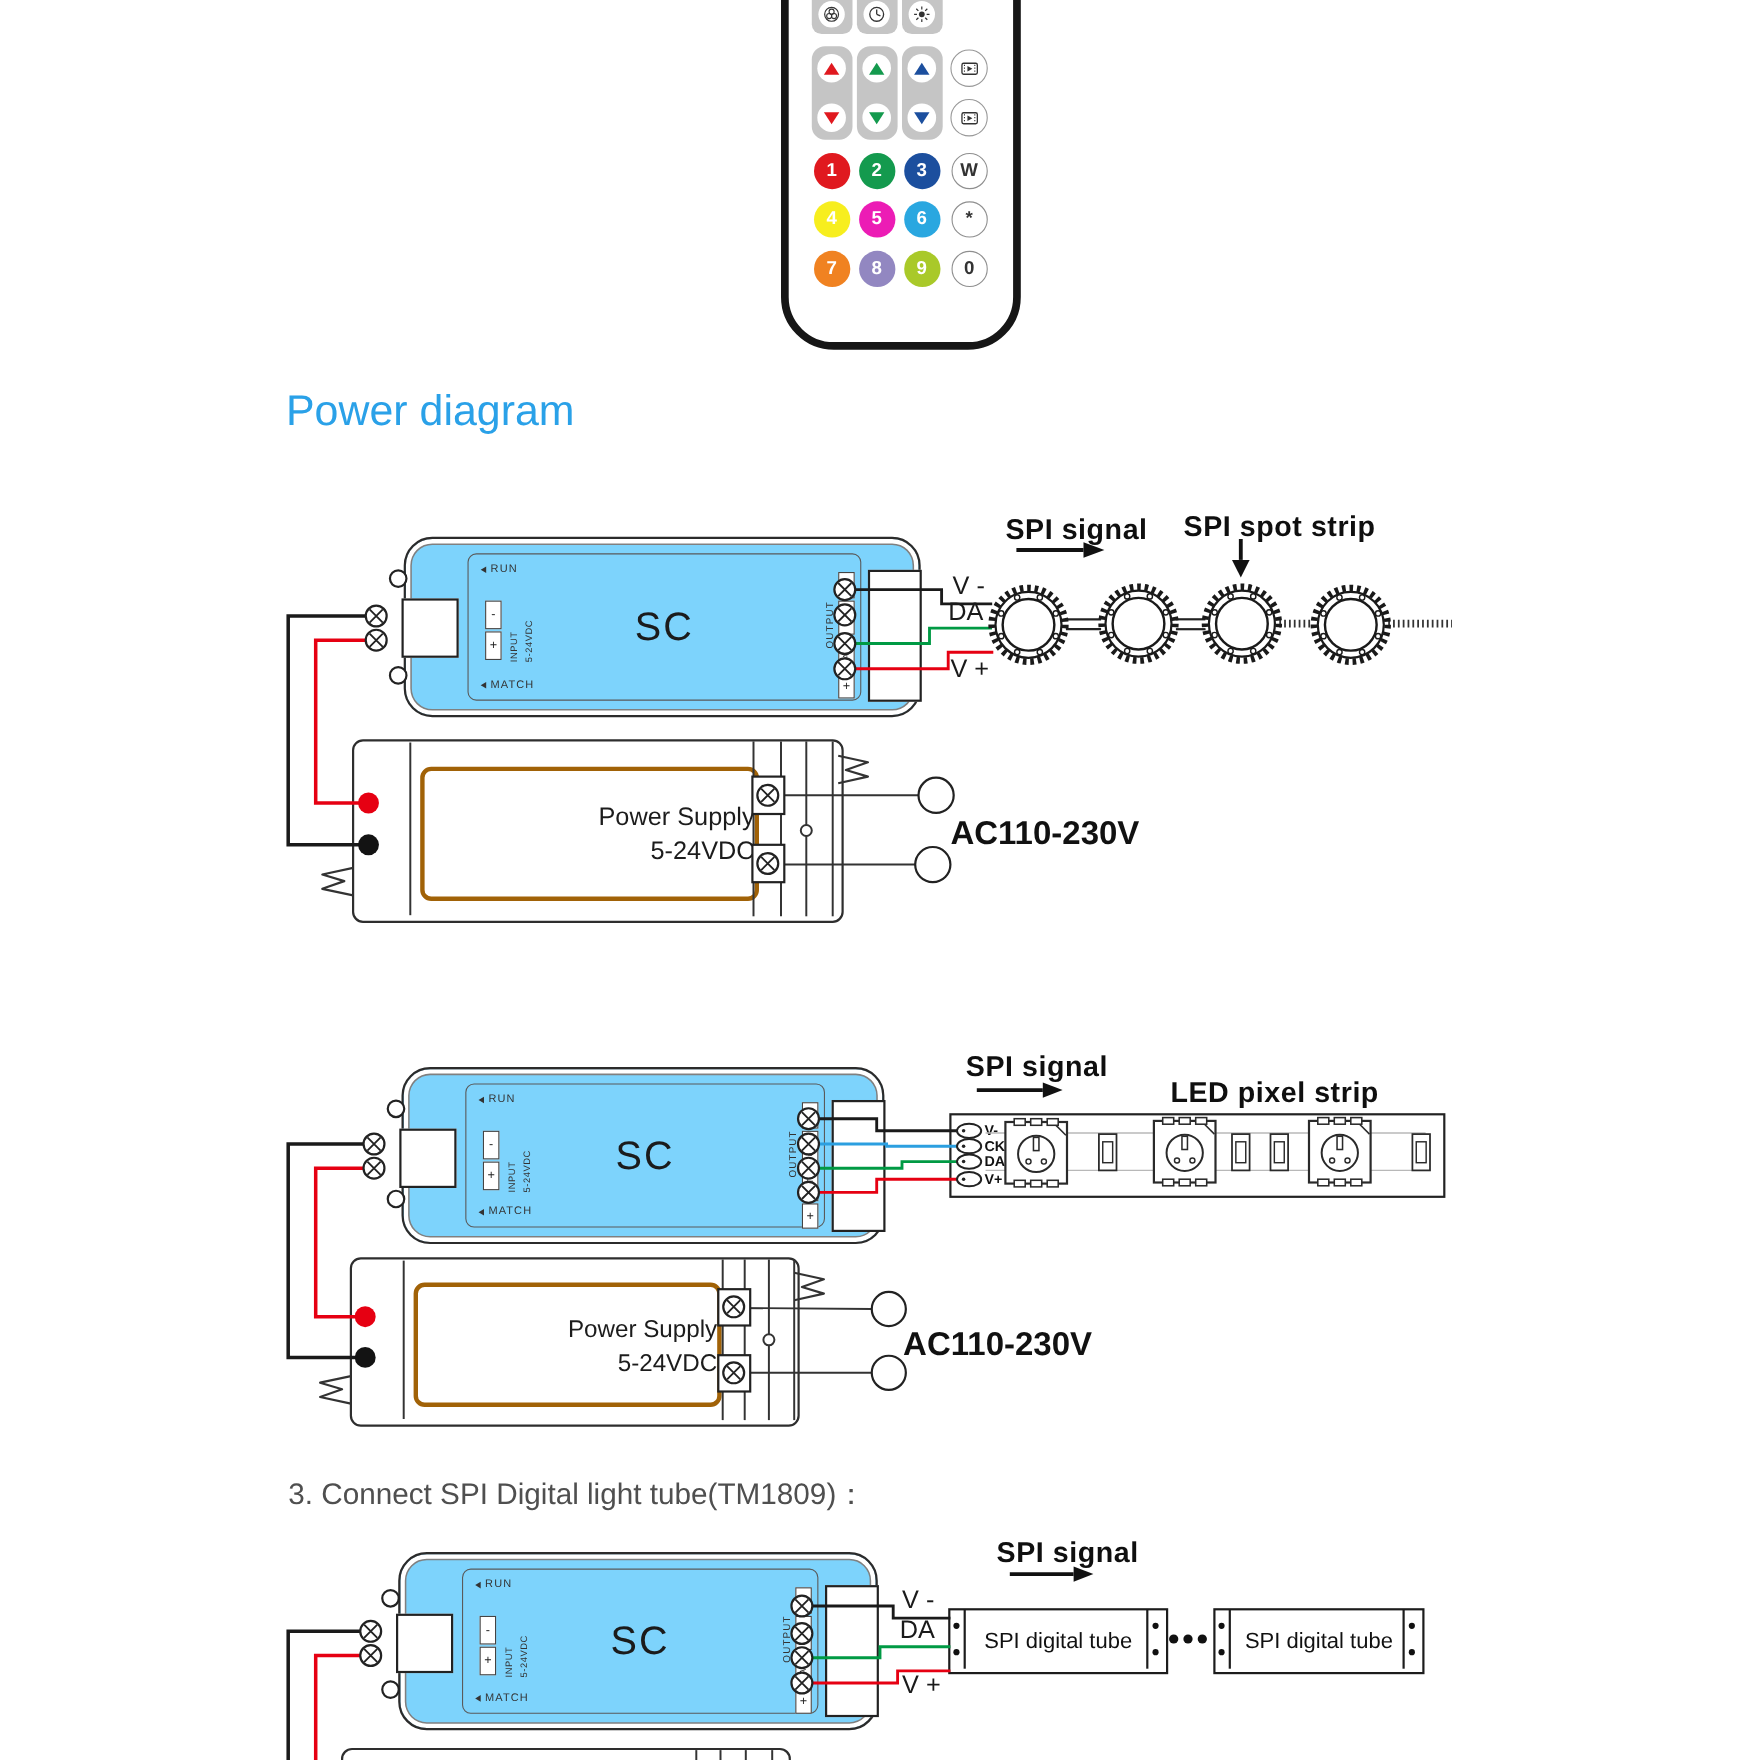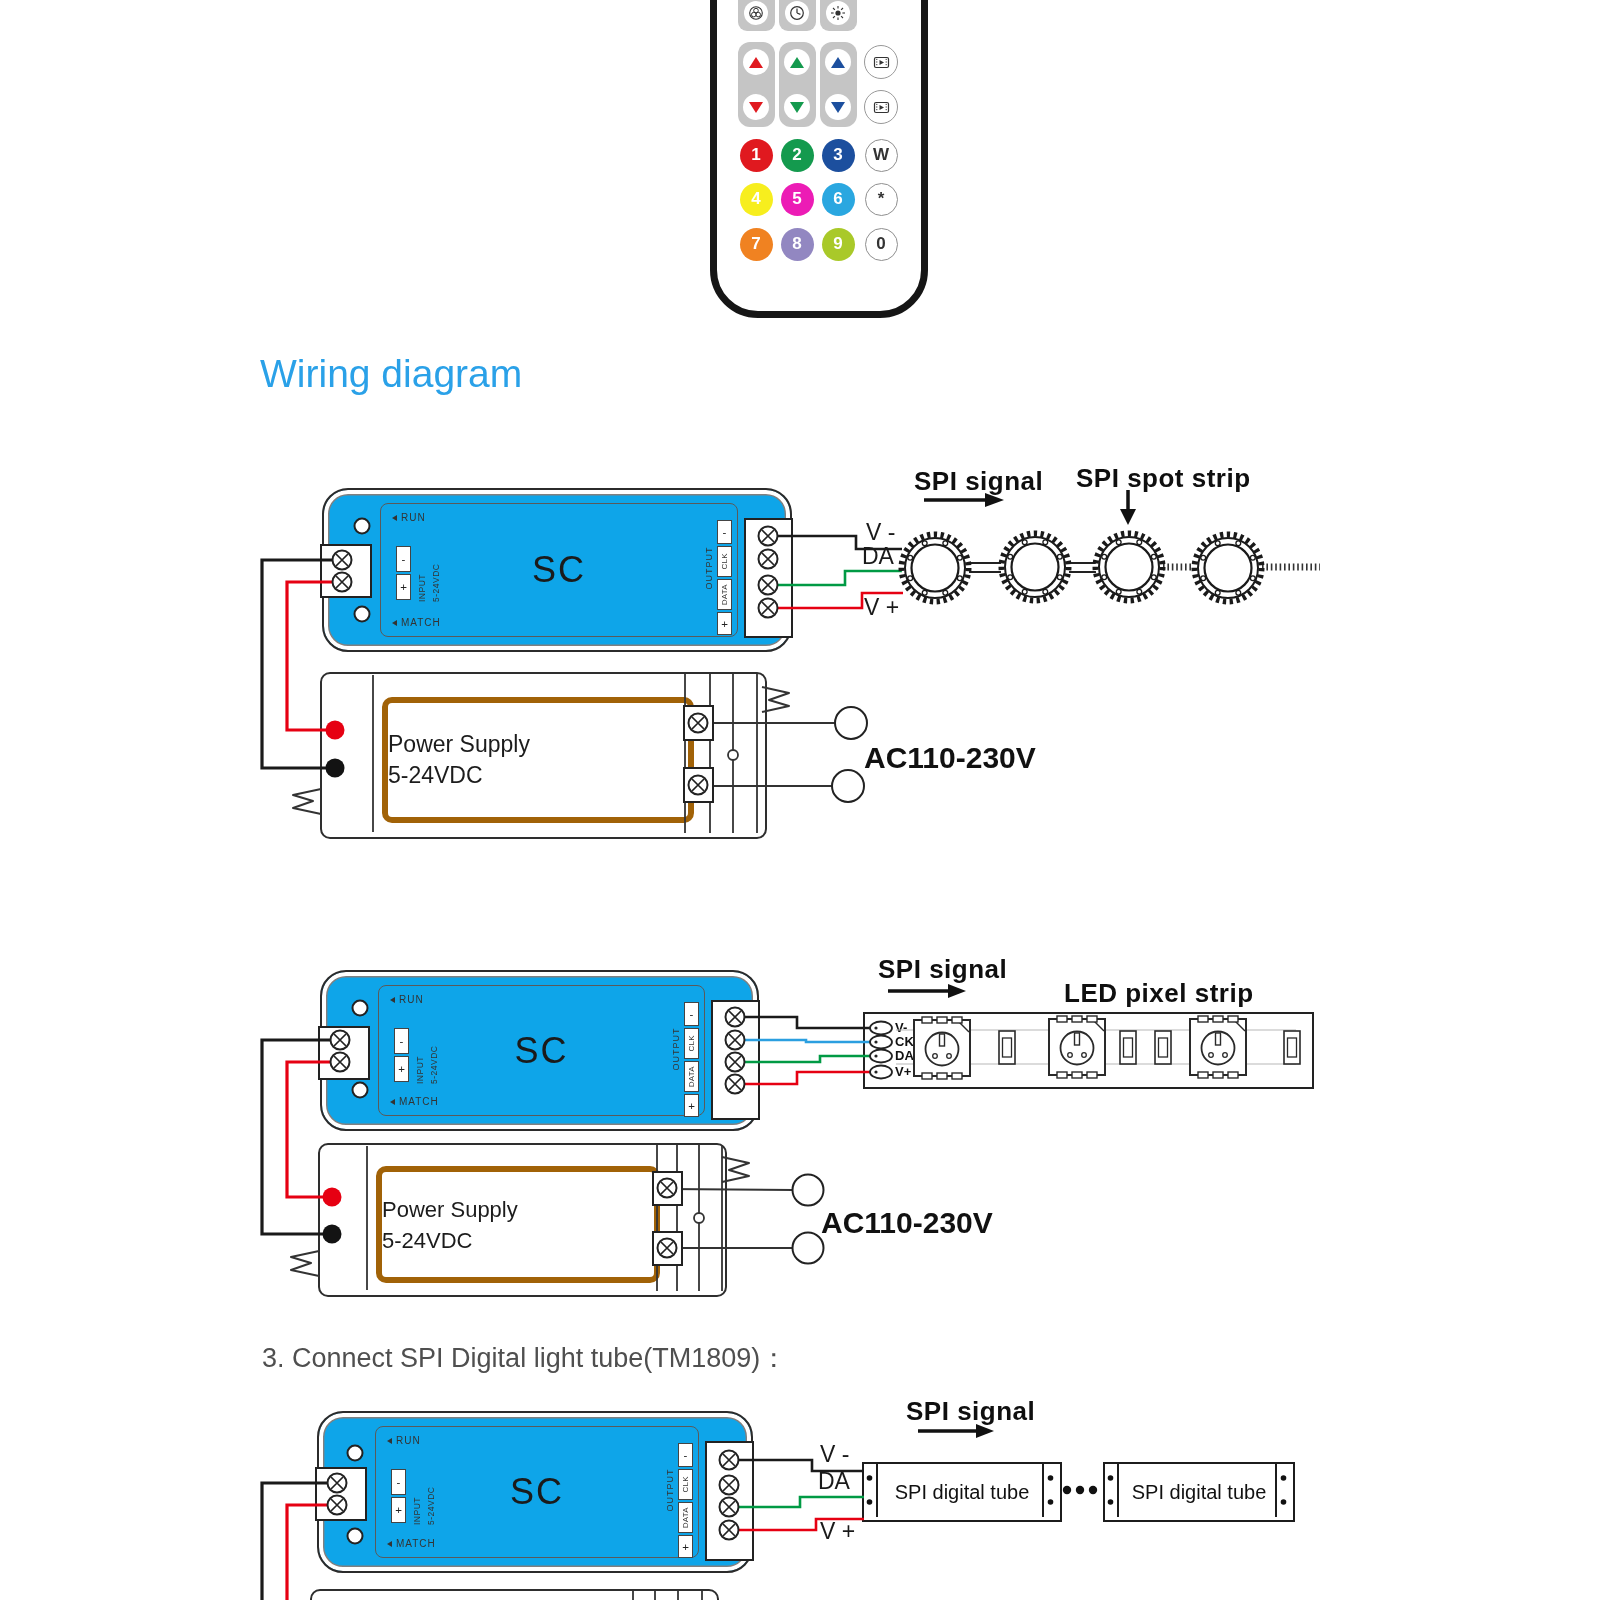--- a/index.html
+++ b/index.html
@@ -20,22 +20,22 @@
   .tri-up{width:0;height:0;border-left:7px solid transparent;border-right:7px solid transparent;border-bottom:11px solid #333;}
   .tri-dn{width:0;height:0;border-left:7px solid transparent;border-right:7px solid transparent;border-top:11px solid #333;}
   .c-red{border-bottom-color:#e0191f;border-top-color:#e0191f;}
   .c-grn{border-bottom-color:#149a4e;border-top-color:#149a4e;}
   .c-blu{border-bottom-color:#1c4f9e;border-top-color:#1c4f9e;}
   .nkey{position:absolute;width:33px;height:33px;border-radius:50%;display:flex;align-items:center;
         justify-content:center;font-size:17px;font-weight:bold;box-sizing:border-box;}
   .nkey.plain{border:1.5px solid #8f8f8f;}
 
   
-  .sc{position:absolute;border:2.5px solid #2b2b2b;border-radius:26px;background:#0ea5e9;
-      box-shadow:inset 0 0 0 4px #fff, inset 0 0 0 5.4px #808080;}
+  .sc{position:absolute;border:2.5px solid #2b2b2b;border-radius:26px;background:#7dd3fc;
+      box-shadow:inset 0 0 0 4px #fff, inset 0 0 0 5.4px #808080;margin-left:45px;}
   .scin{position:absolute;left:56px;right:52px;top:13px;bottom:13px;border:1.6px solid #5a5a5a;border-radius:8px;}
   .lblock{position:absolute;left:-4px;top:54px;width:48px;height:50px;background:#fff;border:2.2px solid #222;}
   .rblock{position:absolute;right:-3px;top:28px;width:45px;height:116px;background:#fff;border:2.2px solid #222;}
   .run,.match{position:absolute;left:68px;font-size:10px;letter-spacing:1px;color:#333;display:flex;align-items:center;gap:4px;}
   .run{top:22px;} .match{bottom:22px;}
   .tri{width:0;height:0;border-top:3.5px solid transparent;border-bottom:3.5px solid transparent;border-right:5.5px solid #333;}
   .tbox{position:absolute;width:15px;border:1.5px solid #444;background:#fff;display:flex;align-items:center;
         justify-content:center;font-size:11.5px;color:#222;box-sizing:border-box;}
   .inminus{left:72px;top:56px;height:26px;} .inplus{left:72px;top:84px;height:26px;}
   .vin{position:absolute;left:92px;top:54px;height:58px;display:flex;gap:1px;}
@@ -44,22 +44,22 @@
           font-size:36px;letter-spacing:2px;color:#1b1b1b;}
   .outlbl{position:absolute;right:58px;top:50%;width:46px;margin-top:-7px;transform:rotate(-90deg);
           font-size:9px;letter-spacing:1px;color:#333;text-align:center;}
   .obox{position:absolute;right:58px;width:15px;border:1.5px solid #444;background:#fff;display:flex;
         align-items:center;justify-content:center;font-size:11.5px;color:#222;box-sizing:border-box;}
   .ominus{top:30px;height:24px;} .oclk{top:56px;height:31px;} .odata{top:89px;height:31px;} .oplus{top:122px;height:23px;}
   .vt{writing-mode:vertical-rl;transform:rotate(180deg);font-size:8px;letter-spacing:.3px;color:#333;}
 
   
   .ps{position:absolute;border:2.5px solid #2e2e2e;border-radius:10px;background:#fff;}
-  .psin{position:absolute;border:6px solid #a16207;border-radius:10px;display:flex;flex-direction:column;
-        align-items:flex-start;justify-content:center;font-size:23px;line-height:31px;color:#1c1c1c;font-weight:500;}
+  .psin{position:absolute;border:4px solid #a16207;border-radius:10px;display:flex;flex-direction:column;
+        align-items:flex-end;justify-content:center;font-size:23px;line-height:31px;color:#1c1c1c;font-weight:500;}
   .strip{position:absolute;left:863px;top:1012px;width:447px;height:73px;border:2.4px solid #222;background:#fff;}
   .tube{position:absolute;height:56px;border:2.4px solid #1c1c1c;background:#fff;display:flex;align-items:center;
         justify-content:center;font-size:20px;font-weight:500;color:#111;box-sizing:content-box;}
   .padlbl{position:absolute;font-size:13px;font-weight:bold;color:#111;}
   .lnletter{position:absolute;width:24px;text-align:center;font-size:23px;font-weight:bold;color:#222;}
   .ac{font-size:30px;font-weight:600;color:#111;}
 
   .overlay{position:absolute;left:0;top:0;z-index:10;pointer-events:none;}
   .lbl,.padlbl,.lnletter{z-index:5;}
 </style>
@@ -150,21 +150,21 @@
     <div class="nkey" style="left: 22.5px; top: 225.5px; background: rgb(247, 238, 30); color: rgb(255, 255, 255);">4</div>
     <div class="nkey" style="left: 63.5px; top: 225.5px; background: rgb(236, 28, 181); color: rgb(255, 255, 255);">5</div>
     <div class="nkey" style="left: 104.5px; top: 225.5px; background: rgb(42, 167, 224); color: rgb(255, 255, 255);">6</div>
     <div class="nkey plain" style="left: 147.5px; top: 225.5px; color: rgb(51, 51, 51);">*</div>
     <div class="nkey" style="left: 22.5px; top: 270.5px; background: rgb(240, 130, 33); color: rgb(255, 255, 255);">7</div>
     <div class="nkey" style="left: 63.5px; top: 270.5px; background: rgb(146, 135, 193); color: rgb(255, 255, 255);">8</div>
     <div class="nkey" style="left: 104.5px; top: 270.5px; background: rgb(169, 201, 41); color: rgb(255, 255, 255);">9</div>
     <div class="nkey plain" style="left: 147.5px; top: 270.5px; color: rgb(51, 51, 51);">0</div>
   </div>
 
-  <div class="lbl title" style="left: 260px; top: 352px; color: rgb(42, 161, 232);">Wiring diagram</div>
+  <div class="lbl title" style="left: 260px; top: 352px; color: rgb(42, 161, 232);">Power diagram</div>
   <div class="lbl hd" style="left:262px;top:1340px;">3. Connect SPI Digital light tube(TM1809)：</div>
 
   <div class="sc" style="left:322px;top:488px;width:466px;height:160px;">
     <div class="scin"></div>
     <div class="run">
         <span class="tri"></span>
         <span>RUN</span>
       </div>
     <div class="match">
         <span class="tri"></span>

